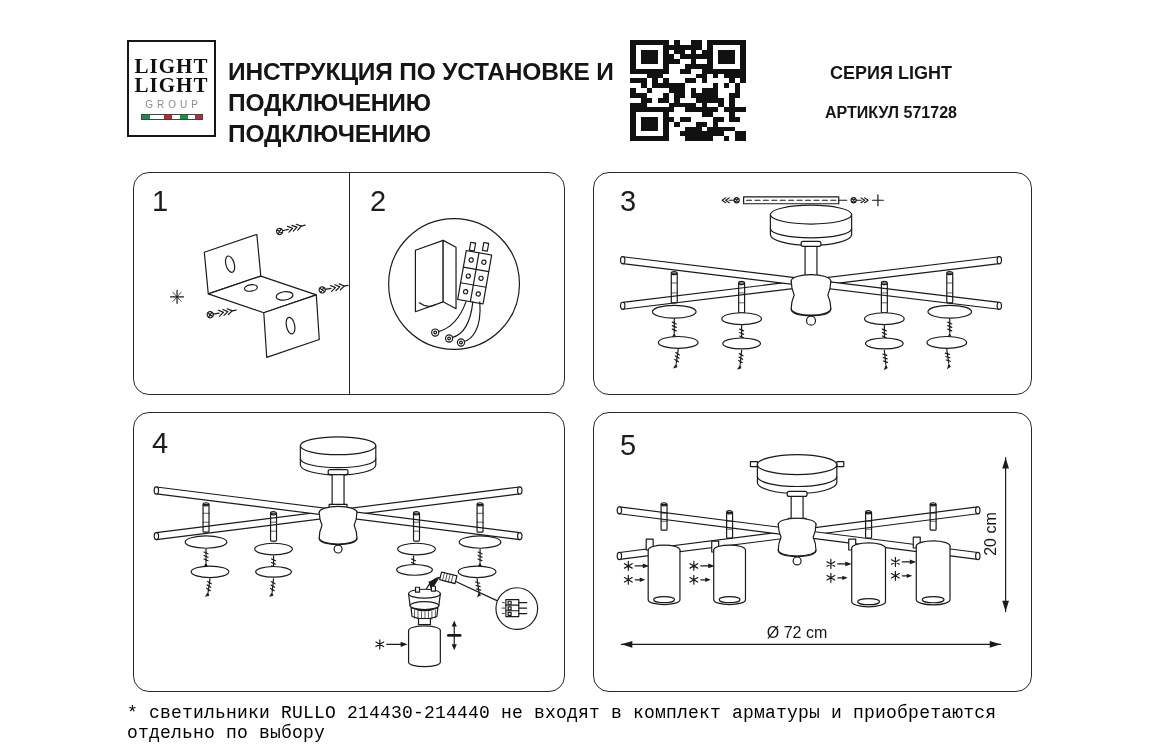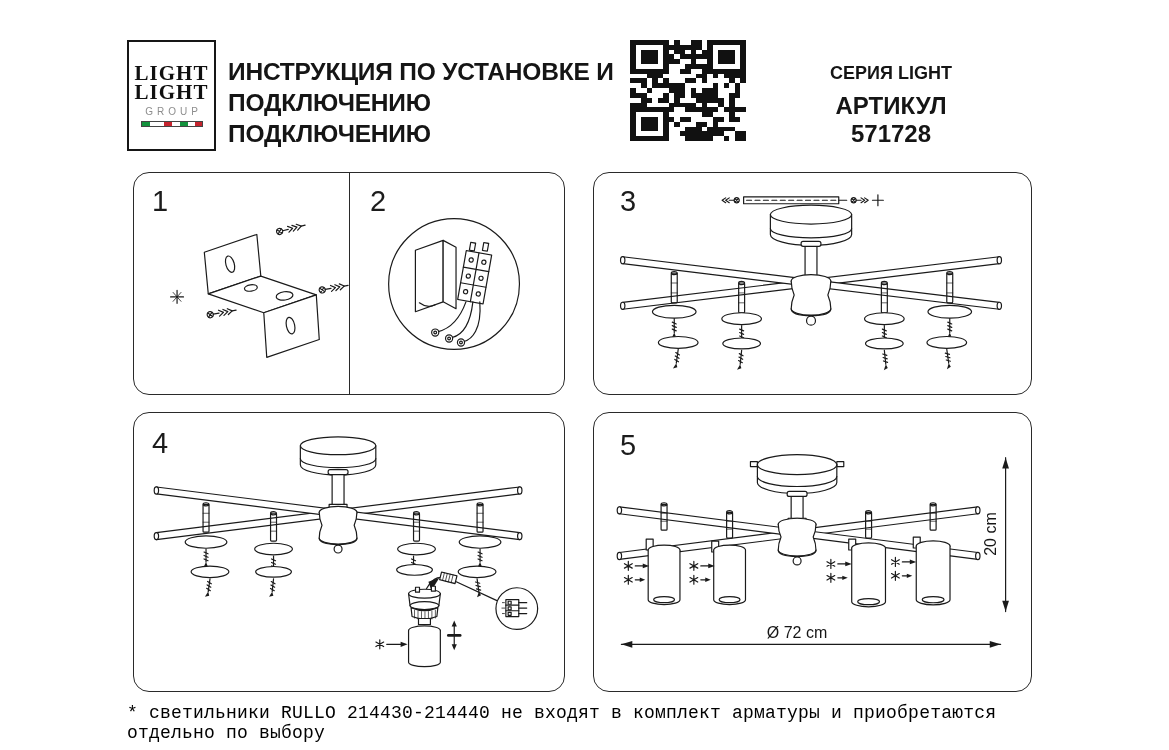--- a/index.html
+++ b/index.html
@@ -2,21 +2,21 @@
 <html><head>
 <meta charset="utf-8">
 <style>
   html,body{margin:0;padding:0;}
   body{
     width:1169px;height:750px;position:relative;background:#ffffff;
     font-family:"Liberation Sans", sans-serif;color:#111;overflow:hidden;
   }
   
   .logo-box{
-    position:absolute;left:127px;top:40px;width:89px;height:111px;
+    position:absolute;left:127px;top:40px;width:89px;height:97px;
     border:2px solid #161616;box-sizing:border-box;background:#fff;
     display:flex;flex-direction:column;align-items:center;justify-content:center;
   }
   .logo-word{
     font-family:"Liberation Serif", serif;font-weight:700;font-size:21px;
     line-height:19px;letter-spacing:1px;color:#101010;
   }
   .logo-group{
     font-size:10px;letter-spacing:4px;color:#8d8d8d;margin:4px 0 0 4px;
   }
@@ -28,21 +28,21 @@
   }
   .main-title{
     position:absolute;left:228px;top:56px;width:400px;
     font-weight:700;font-size:24.5px;line-height:31px;letter-spacing:-0.2px;color:#151515;
   }
   .qr{position:absolute;left:630px;top:40px;width:116px;height:101px;}
   .series-block{
     position:absolute;left:800px;top:63px;width:182px;text-align:center;
   }
   .series-label{font-weight:700;font-size:18px;color:#151515;}
-  .article-label{font-weight:700;font-size:24px;color:#151515;margin-top:8px;}
+  .article-label{font-weight:700;font-size:16px;color:#151515;margin-top:20px;}
   
   .panel{
     position:absolute;border:1.6px solid #2a2a2a;border-radius:16px;
     background:#fff;box-sizing:border-box;
   }
   #box12{left:133px;top:172px;width:432px;height:223px;}
   #box3 {left:593px;top:172px;width:439px;height:223px;}
   #box4 {left:133px;top:412px;width:432px;height:280px;}
   #box5 {left:593px;top:412px;width:439px;height:280px;}
   .panel svg{position:absolute;left:0;top:0;width:100%;height:100%;}

